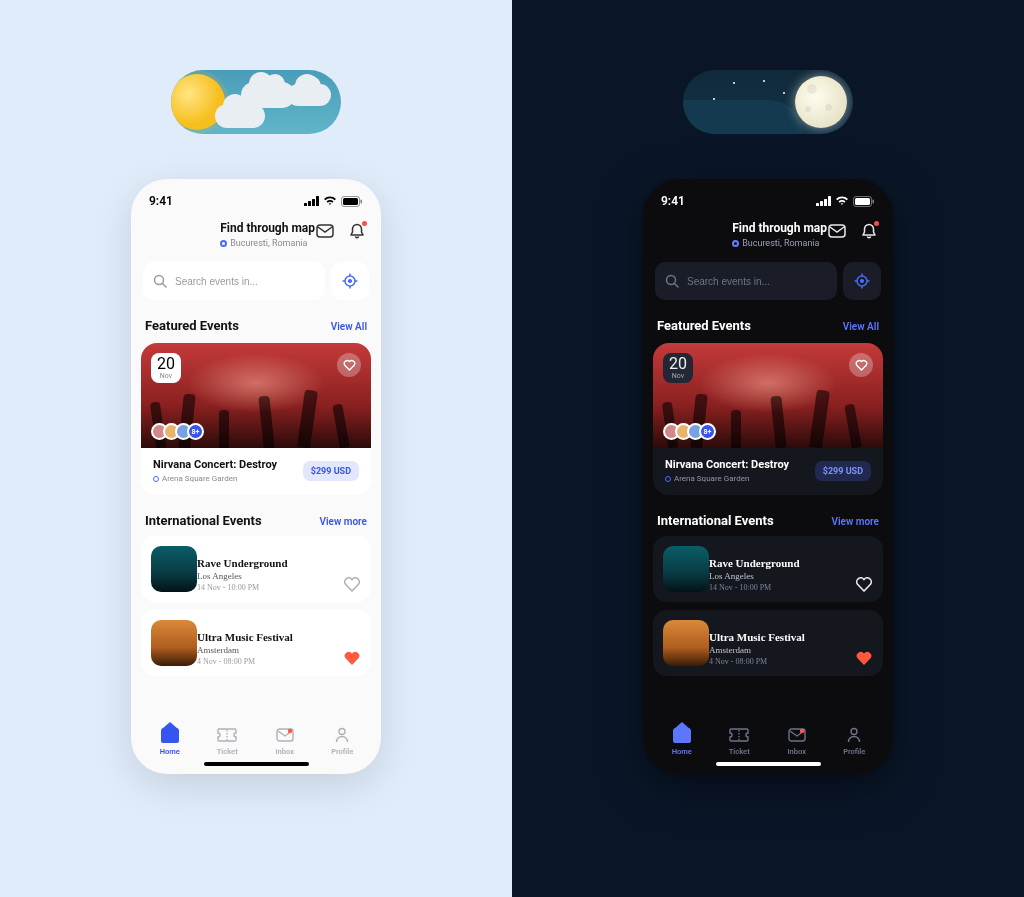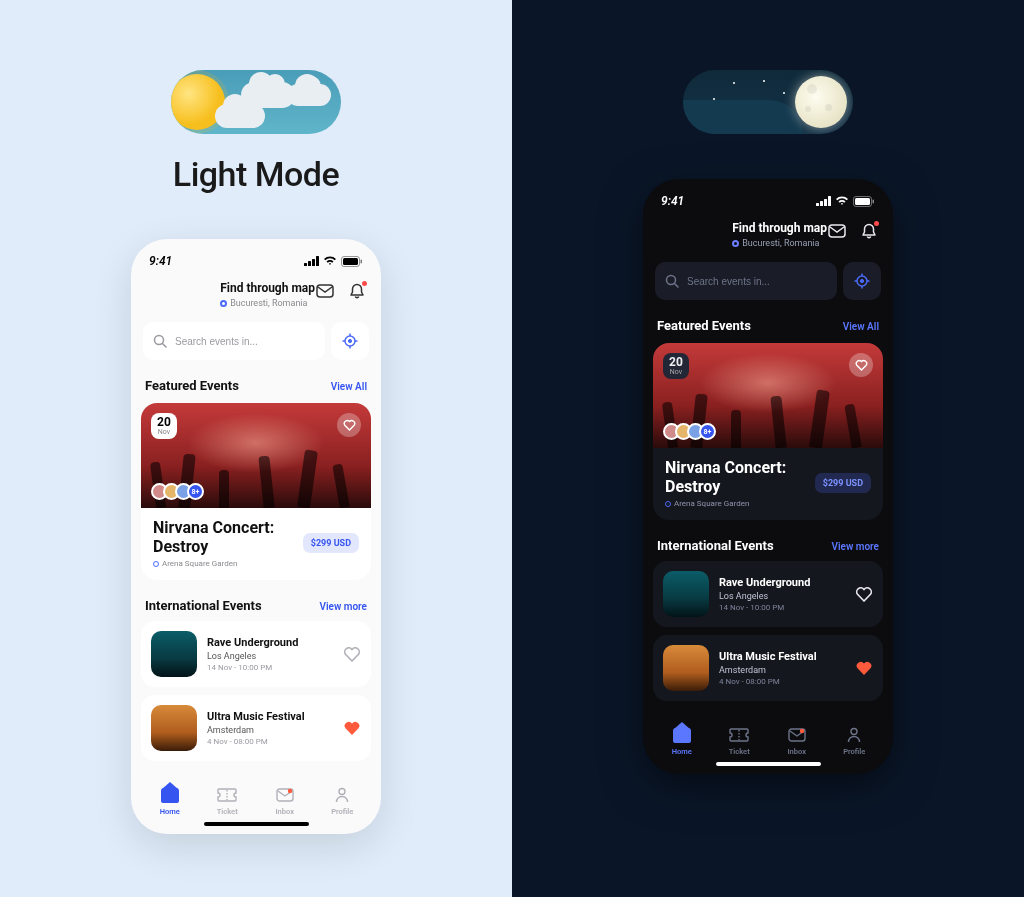--- a/index.html
+++ b/index.html
@@ -35,21 +35,21 @@
 .mode-title { margin-top: 20px; font-size: 34px; font-weight: 500; letter-spacing: -0.5px; }
 .half.light .mode-title { color:#1a1a1a; }
 .half.dark  .mode-title { color:#fff; }
 
 
 .phone { margin-top: 45px; width:250px; height:595px; border-radius:36px; padding:12px 10px 8px; display:flex; flex-direction:column; box-shadow:0 12px 40px rgba(0,0,0,.12); position:relative; }
 .phone.light { background:#fafafa; }
 .phone.dark  { background:#0c0c0f; }
 .dark .phone { box-shadow:0 12px 40px rgba(0,0,0,.5); }
 
-.status-bar { display:flex; justify-content:space-between; align-items:center; font-size:12px; font-weight:600; padding:0 8px; height:20px;font-style:italic; }
+.status-bar { display:flex; justify-content:space-between; align-items:center; font-size:12px; font-weight:600; padding:0 8px; height:20px; }
 .phone.light .status-bar { color:#000; }
 .phone.dark  .status-bar { color:#fff; }
 .status-icons { display:flex; gap:4px; align-items:center; }
 .sig { width:15px; height:10px; display:flex; align-items:flex-end; gap:1.5px; }
 .sig span{ width:2.5px; background:currentColor; border-radius:.5px; }
 .sig span:nth-child(1){height:3px;}.sig span:nth-child(2){height:5px;}.sig span:nth-child(3){height:7px;}.sig span:nth-child(4){height:10px;}
 .wifi-icon svg, .batt-icon svg { display:block; }
 
 
 .hdr { display:flex; justify-content:flex-end; align-items:flex-start; margin-top:10px; padding:0 4px; }
@@ -91,39 +91,39 @@
 .silh div{position:absolute;bottom:0;background:rgba(0,0,0,.55);border-radius:4px 4px 0 0;}
 .silh .a{left:12px;width:10px;height:46px;transform:rotate(-8deg);}
 .silh .b{left:40px;width:12px;height:54px;transform:rotate(6deg);}
 .silh .c{left:78px;width:10px;height:38px;}
 .silh .d{left:120px;width:11px;height:52px;transform:rotate(-6deg);}
 .silh .e{left:160px;width:13px;height:58px;transform:rotate(8deg);}
 .silh .f{left:195px;width:10px;height:44px;transform:rotate(-10deg);}
 .haze{position:absolute;top:10px;left:20%;width:60%;height:60px;background:radial-gradient(ellipse at center,rgba(255,180,160,.5) 0%,transparent 70%);}
 .date-chip{position:absolute;top:10px;left:10px;background:#fff;border-radius:8px;padding:3px 6px;text-align:center;}
 .phone.dark .date-chip{background:#222635;color:#eee;}
-.date-chip .d{font-size:12px;font-weight:700;line-height:1;}
+.date-chip .d{font-size:16px;font-weight:400;line-height:1;}
 .date-chip .m{font-size:7px;color:#888;} .phone.dark .date-chip .m{color:#aaa;}
 .fav-btn{position:absolute;top:10px;right:10px;width:24px;height:24px;border-radius:50%;background:rgba(255,255,255,.28);display:flex;align-items:center;justify-content:center;cursor:pointer;}
 .avatars{position:absolute;bottom:8px;left:10px;display:flex;}
 .avatars span{width:17px;height:17px;border-radius:50%;border:2px solid #fff;margin-left:-5px;}
 .avatars span:first-child{margin-left:0;}
 .av1{background:#d08a8a;} .av2{background:#e5b56a;} .av3{background:#7aa0e5;} .avx{background:#3554f0;color:#fff;font-size:7px;display:flex;align-items:center;justify-content:center;font-weight:700;}
 
 .feat-info{padding:10px 12px 12px;display:flex;justify-content:space-between;align-items:center;gap:8px;}
-.feat-info .t{font-size:16px;font-weight:700;}
+.feat-info .t{font-size:11px;font-weight:700;}
 .feat-info .v{font-size:8px;display:flex;align-items:center;gap:3px;margin-top:3px;}
 .phone.light .feat-info .t{color:#111;} .phone.light .feat-info .v{color:#8a8a8f;}
 .phone.dark  .feat-info .t{color:#fff;} .phone.dark  .feat-info .v{color:#8f95ab;}
 .price{font-size:9px;font-weight:700;color:#3554f0;background:rgba(53,84,240,.14);border-radius:7px;padding:5px 8px;white-space:nowrap;}
 .phone.dark .price{color:#7c93ff;background:rgba(80,108,255,.22);}
 .vpin{width:6px;height:6px;border-radius:50%;border:1.5px solid #4b6af7;}
 
 
-.ev{display:flex;align-items:center;gap:10px;padding:10px;border-radius:14px;margin-top:8px;}
+.ev{display:flex;align-items:flex-end;padding:10px;border-radius:14px;margin-top:8px;font-family:Liberation Serif, serif;}
 .phone.light .ev{background:#fff;}
 .phone.dark  .ev{background:#15171f;}
 .ev-img{width:46px;height:46px;border-radius:10px;flex-shrink:0;}
 .ev1{background:linear-gradient(180deg,#0b5d68 0%,#083a42 60%,#021317 100%);}
 .ev2{background:linear-gradient(180deg,#d88a3a 0%,#b05d1e 60%,#3a1c08 100%);}
 .ev-info{flex:1;min-width:0;}
 .ev-info .t{font-size:11px;font-weight:700;}
 .ev-info .c{font-size:9px;margin-top:2px;}
 .ev-info .d{font-size:8px;margin-top:2px;}
 .phone.light .ev-info .t{color:#111;} .phone.light .ev-info .c{color:#555;} .phone.light .ev-info .d{color:#9a9aa2;}
@@ -150,21 +150,20 @@
 </head>
 <body>
 
 <div class="half light">
   <div class="sky-toggle day">
     <div class="sun"></div>
     <div class="cloud c1"></div>
     <div class="cloud c2"></div>
     <div class="cloud c3"></div>
   </div>
-  <div class="mode-title">Light Mode</div>
 
   <div class="phone light">
 
     <div class="status-bar">
       <span>9:41</span>
       <div class="status-icons">
         <span class="sig">
             <span></span>
             <span></span>
             <span></span>

